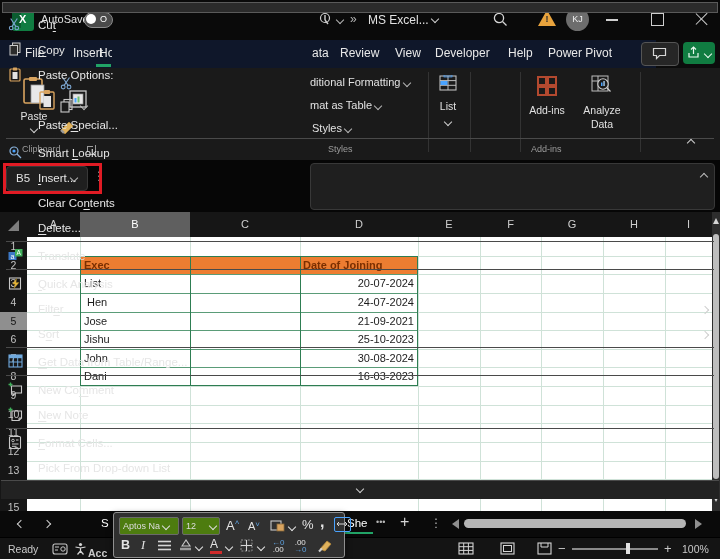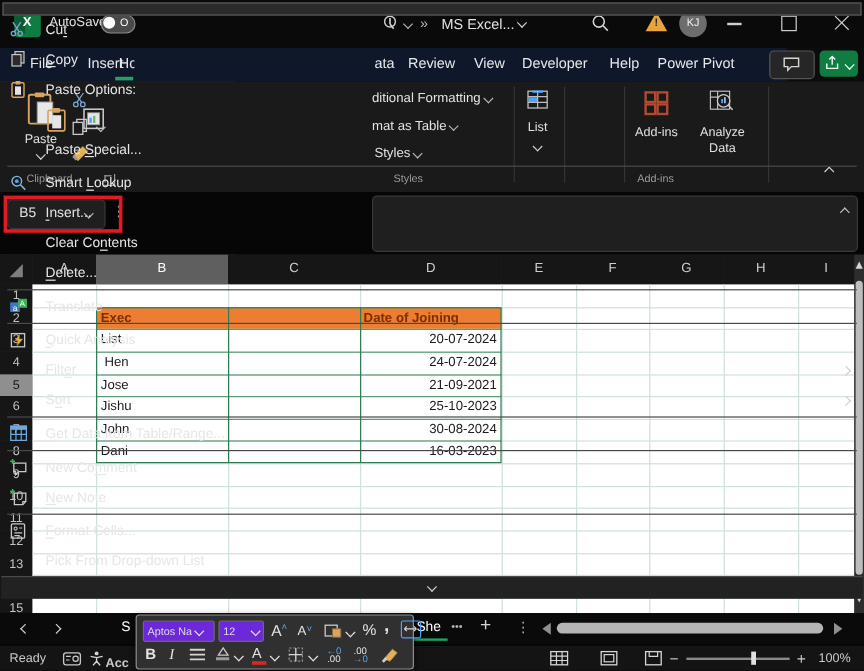--- a/index.html
+++ b/index.html
@@ -44,21 +44,21 @@
   .hlbox{position:absolute;left:3px;top:-2px;width:93px;height:25px;border:3px solid #e01b24;pointer-events:none;}
   
   #tabbar{left:0;top:511px;width:720px;height:26px;background:#0a0a0a;}
   
   #statusbar{left:0;top:537px;width:720px;height:22px;background:#141414;border-top:1px solid #000;}
   .sbtext{font-size:10.5px;color:#c9c9c9;}
   
   #minibar{left:113px;top:512px;width:232px;height:46px;background:#303030;border:1px solid #8f8f8f;border-radius:3px;
            box-sizing:border-box;z-index:50;box-shadow:0 2px 6px rgba(0,0,0,.5);}
   .mb{position:absolute;color:#e3e3e3;}
-  .mb-box{background:#6d28d9;border:1px solid #6a6a6a;border-radius:2px;font-size:9px;color:#ddd;display:flex;align-items:center;padding:0 3px;box-sizing:border-box;}
+  .mb-box{background:#4d7c0f;border:1px solid #6a6a6a;border-radius:2px;font-size:9px;color:#ddd;display:flex;align-items:center;padding:0 3px;box-sizing:border-box;}
   .tri{width:0;height:0;}
   svg{display:block;}
 </style>
 </head>
 <body>
 
 <div class="app">
 
   <div id="titlebar" class="a">
     <div class="a" style="left:12px;top:9px;width:22px;height:22px;background:#107C41;border-radius:3px;">

